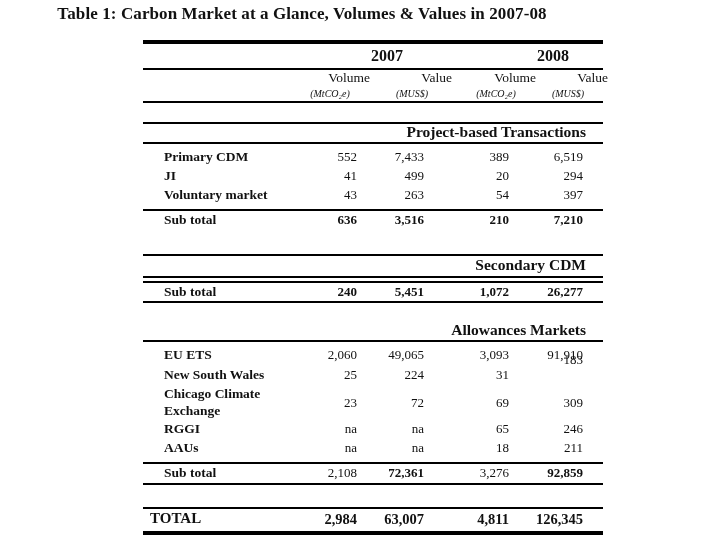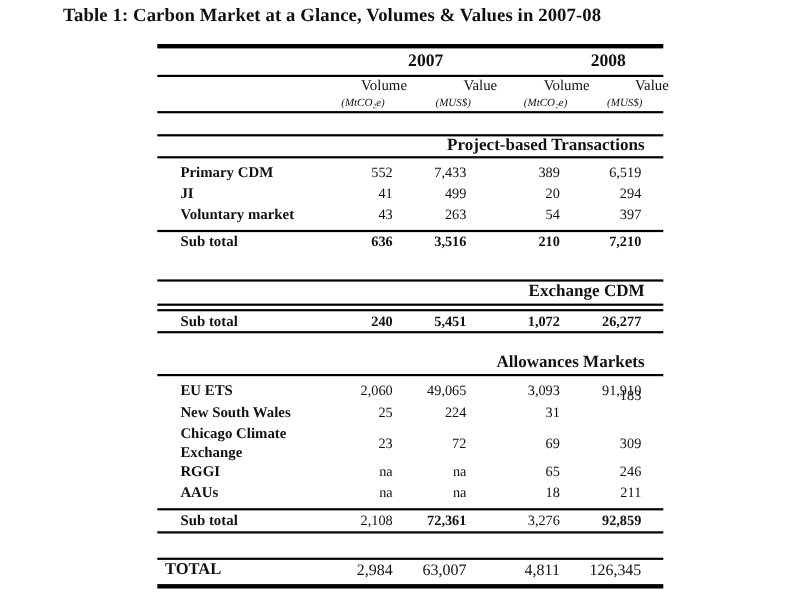--- a/index.html
+++ b/index.html
@@ -13,21 +13,21 @@
   .txt { position:absolute; white-space:nowrap; }
   .lbl { left:150px; font-weight:bold; font-size:13.5px;margin-left:14px; }
   .num { font-size:13px; text-align:right; width:80px; }
   .b { font-weight:bold; }
   .c1 { left:277px; } .c2 { left:344px; } .c3 { left:429px; } .c4 { left:503px; }
   .sec { left:126px; width:460px; text-align:right; font-weight:bold; font-size:15.5px; }
   .year { font-weight:bold; font-size:16px; text-align:right; width:80px; }
   .colh { font-size:13.5px; text-align:right; width:80px; }
   .unit { font-size:10px; font-style:italic; text-align:center; width:80px; }
   .total-lbl { left:150px; font-weight:bold; font-size:15px; }
-  .total-num { font-weight:normal; font-size:14.5px; text-align:right; width:80px; }
+  .total-num { font-weight:bold; font-size:14.5px; text-align:right; width:80px; }
 </style>
 </head>
 <body>
 
 <div class="txt title">Table 1: Carbon Market at a Glance, Volumes &amp; Values in 2007-08</div>
 
 <div class="rule thick" style="top:40px"></div>
 <div class="txt year" style="left:323px;top:47px">2007</div>
 <div class="txt year" style="left:489px;top:47px">2008</div>
 <div class="rule thin" style="top:68px"></div>
@@ -69,21 +69,21 @@
 <div class="rule thin" style="top:209px"></div>
 <div>
   <div class="txt lbl" style="top:212px">Sub total</div>
   <div class="txt num b c1" style="top:212px">636</div>
   <div class="txt num b c2" style="top:212px">3,516</div>
   <div class="txt num b c3" style="top:212px">210</div>
   <div class="txt num b c4" style="top:212px">7,210</div>
 </div>
 
 <div class="rule thin" style="top:254px"></div>
-<div class="txt sec" style="top:256px">Exchange CDM</div>
+<div class="txt sec" style="top:256px">Secondary CDM</div>
 <div class="rule thin" style="top:276px"></div>
 <div class="rule thin" style="top:281px"></div>
 <div>
   <div class="txt lbl" style="top:284px">Sub total</div>
   <div class="txt num b c1" style="top:284px">240</div>
   <div class="txt num b c2" style="top:284px">5,451</div>
   <div class="txt num b c3" style="top:284px">1,072</div>
   <div class="txt num b c4" style="top:284px">26,277</div>
 </div>
 <div class="rule thin" style="top:301px"></div>

